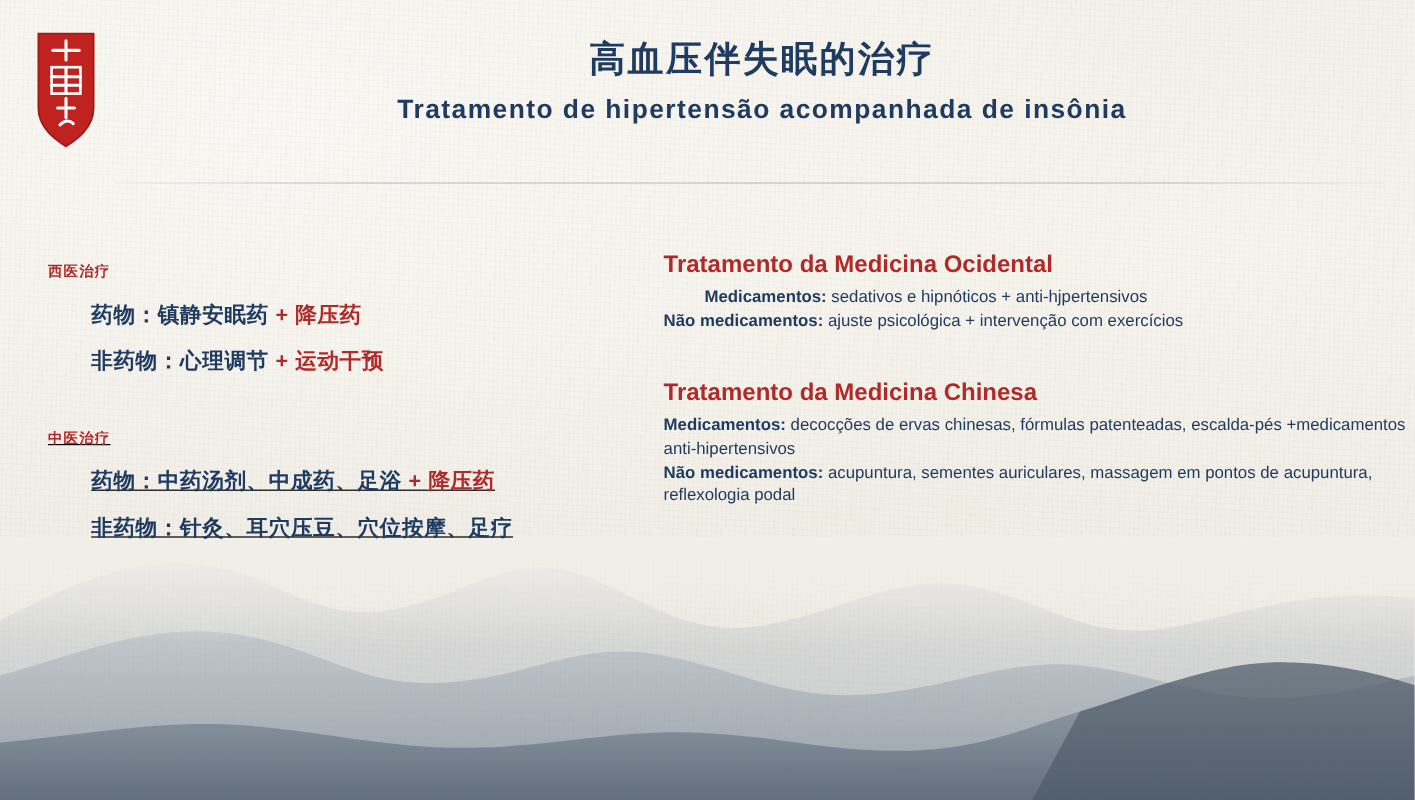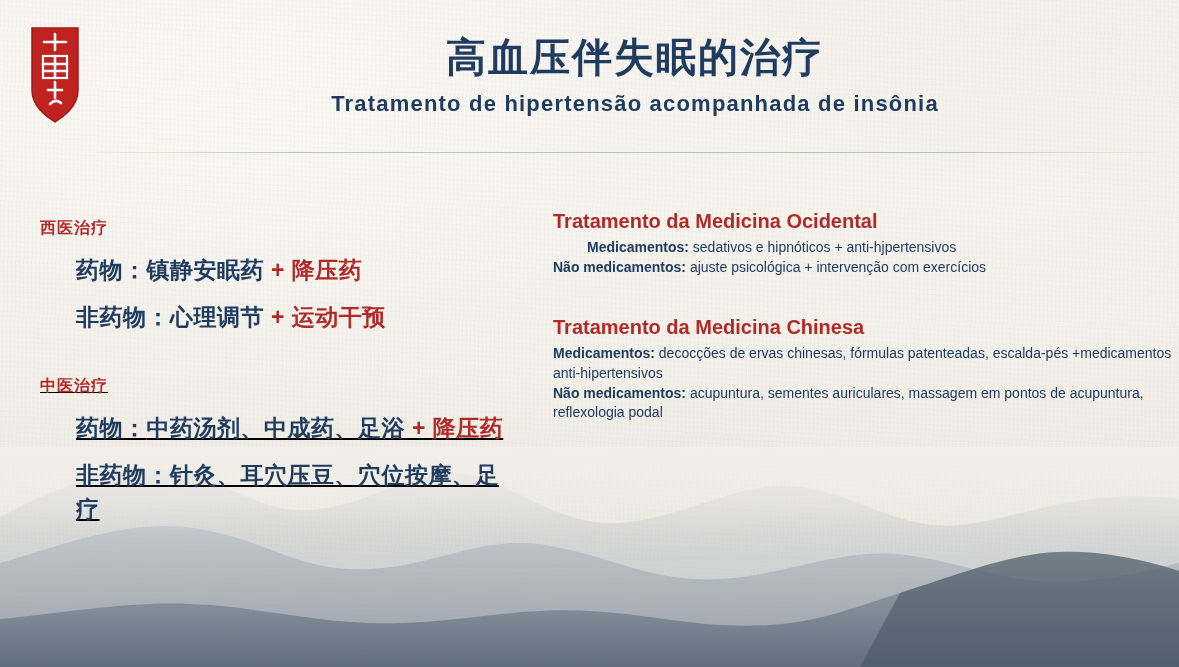--- a/index.html
+++ b/index.html
@@ -55,21 +55,21 @@
   }
 
   .title-block {
     position: absolute;
     left: 110px;
     top: 30px;
     width: 1050px;
     text-align: center;
   }
   .title-cn {
-    font-size: 40px;
+    font-size: 30px;
     font-weight: bold;
     color: #1f3c60;
     letter-spacing: 2px;
     line-height: 1.35;
   }
   .title-pt {
     font-size: 22px;
     font-weight: bold;
     color: #1f3c60;
     letter-spacing: 1.2px;
@@ -88,28 +88,28 @@
   }
 
   
   .col-cn {
     position: absolute;
     left: 40px;
     top: 218px;
     width: 470px;
   }
   .cn-head {
-    font-size: 16px;
+    font-size: 12px;
     font-weight: bold;
     color: #b02a2a;
     letter-spacing: 1px;
     margin-bottom: 14px;
   }
   .cn-line {
-    font-size: 23px;
+    font-size: 18px;
     color: #1f3c60;
     margin: 0 0 12px 36px;
     line-height: 1.5;
     letter-spacing: 0.5px;
   }
   .cn-line .lbl {
     font-weight: bold;
     color: #1f3c60;
   }
   .cn-line .accent {

